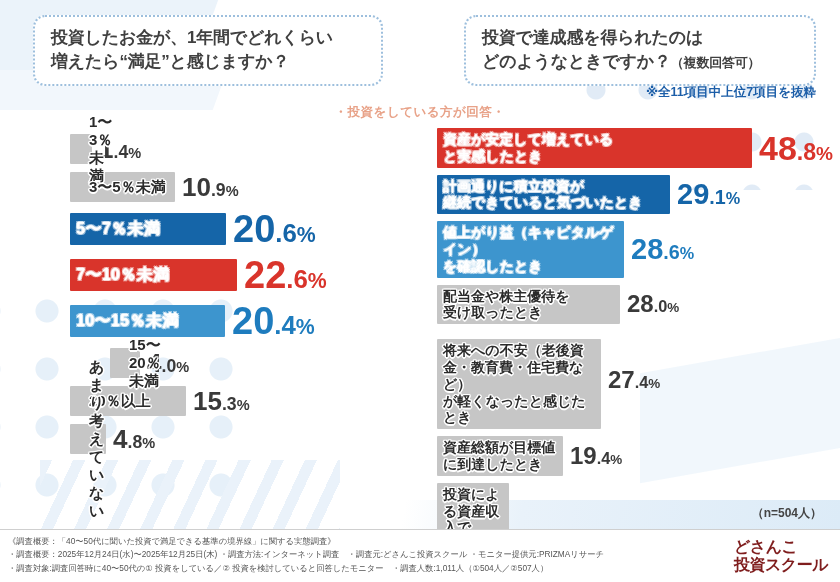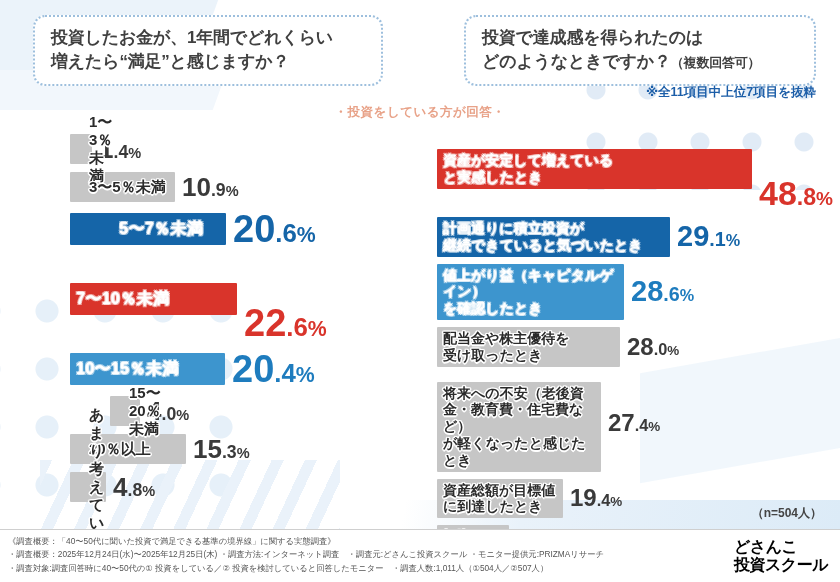--- a/index.html
+++ b/index.html
@@ -91,26 +91,26 @@
   .value .pct{font-size:.56em;}
 
   
   .s-grey .bar{background:#c6c6c6;padding-left:13px;}
   .s-grey .bar-label{color:#2b2b2b;text-shadow:
      1px 1px 0 #fff,-1px 1px 0 #fff,1px -1px 0 #fff,-1px -1px 0 #fff,
      0 1.5px 0 #fff,0 -1.5px 0 #fff,1.5px 0 0 #fff,-1.5px 0 0 #fff;}
   .s-grey .value{color:#3a3a3a;}
 
   
-  .s-navy .bar{background:#1565a8;padding-left:43px;}
+  .s-navy .bar{background:#1565a8;}
   .s-navy .value{color:#1565a8;}
   .s-blue .bar{background:#3d95ce;}
   .s-blue .value{color:#1e7cbe;text-align:right;}
   .s-red  .bar{background:#d9342b;}
-  .s-red  .value{color:#d9342b;margin-top:48px;}
+  .s-red  .value{color:#d9342b;}
   .s-navy .bar-label,.s-blue .bar-label,.s-red .bar-label{
     color:#fff;text-shadow:
      1px 1px 0 rgba(255,255,255,.55),-1px 1px 0 rgba(255,255,255,.55),
      1px -1px 0 rgba(255,255,255,.55),-1px -1px 0 rgba(255,255,255,.55);
   }
 
   
   .chart-left .row{margin-bottom:8px;}
   .chart-left .bar{height:30px;}
   .chart-left .bar-label{font-size:15px;}
@@ -135,21 +135,21 @@
   .footer{
     position:absolute;left:0;bottom:0;width:840px;height:52px;
     border-top:1px solid #cfcfcf;background:#fff;z-index:3;
   }
   .fine{
     position:absolute;left:8px;top:5px;width:690px;
     font-size:8.3px;line-height:1.62;color:#555;
   }
   .logo{
     position:absolute;right:12px;top:8px;text-align:left;
-    font-weight:bold;font-size:16px;line-height:1.12;color:#000000;
+    font-weight:bold;font-size:16px;line-height:1.12;color:#7f1d1d;
     letter-spacing:-.5px;
   }
 </style>
 </head>
 <body>
 
 <div class="bg">
   <div class="band-tl"></div>
   <div class="band-tl2"></div>
   <div class="dots-tr"></div>

